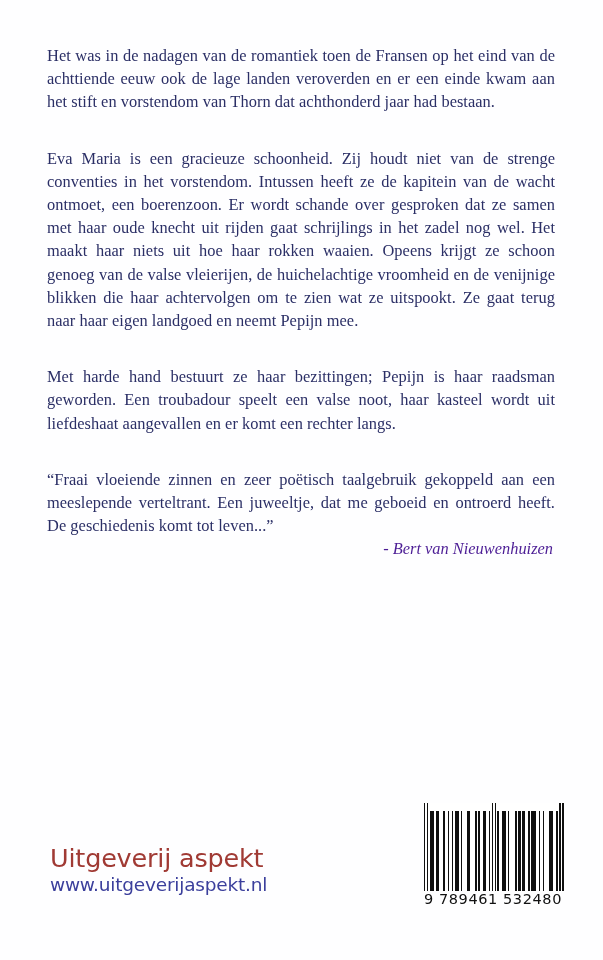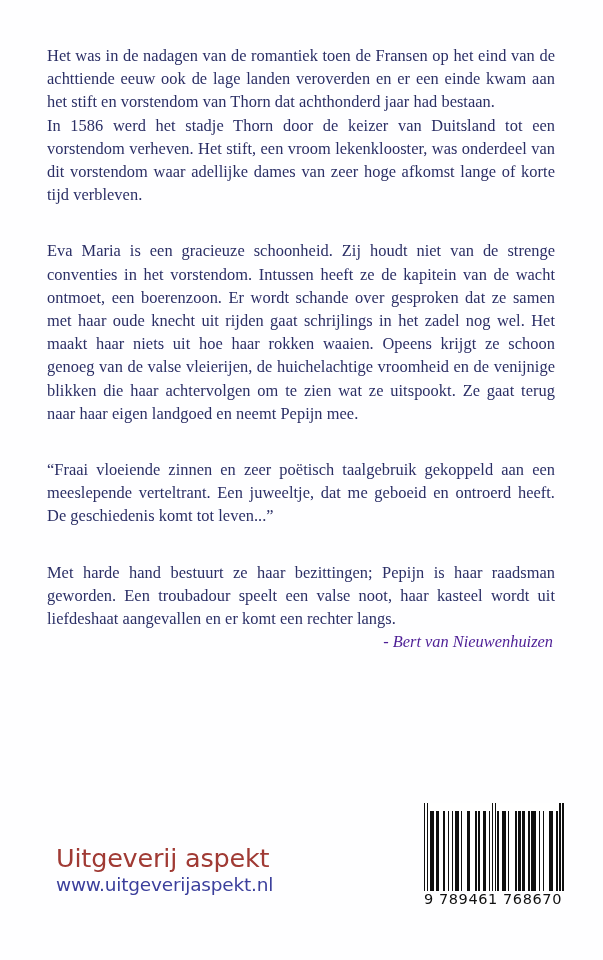--- a/index.html
+++ b/index.html
@@ -49,21 +49,21 @@
     font-size: 16.4px;
     line-height: 23.2px;
     color: #4c1d95;
     font-style: italic;
     text-align: right;
     margin: 0;
     padding-right: 2px;
   }
   .publisher {
     position: absolute;
-    left: 56px;
+    left: 50px;
     top: 843px;
   }
   .publisher-name {
     font-family: "DejaVu Sans", sans-serif;
     font-size: 25.5px;
     line-height: 30px;
     color: #a03a34;
     letter-spacing: -0.2px;
     white-space: nowrap;
   }
@@ -113,24 +113,23 @@
     margin-right: 2px;
   }
 </style>
 </head>
 <body>
 
 <div class="cover">
 
   <div class="blurb">
     <p class="para">Het was in de nadagen van de romantiek toen de Fransen op het eind van de achttiende eeuw ook de lage landen veroverden en er een einde kwam aan het stift en vorstendom van Thorn dat achthonderd jaar had bestaan.</p>
-    <p class="para tight">In 1586 werd het stadje Thorn door de keizer van Duitsland tot een vorstendom verheven. Het stift, een vroom lekenklooster, was onderdeel van dit vorstendom waar adellijke dames van zeer hoge afkomst lange of korte tijd verbleven.</p>
     <p class="para gap">Eva Maria is een gracieuze schoonheid. Zij houdt niet van de strenge conventies in het vorstendom. Intussen heeft ze de kapitein van de wacht ontmoet, een boerenzoon. Er wordt schande over gesproken dat ze samen met haar oude knecht uit rijden gaat schrijlings in het zadel nog wel. Het maakt haar niets uit hoe haar rokken waaien. Opeens krijgt ze schoon genoeg van de valse vleierijen, de huichelachtige vroomheid en de venijnige blikken die haar achtervolgen om te zien wat ze uitspookt. Ze gaat terug naar haar eigen landgoed en neemt Pepijn mee.</p>
+    <p class="para gap">Met harde hand bestuurt ze haar bezittingen; Pepijn is haar raadsman geworden. Een troubadour speelt een valse noot, haar kasteel wordt uit liefdeshaat aangevallen en er komt een rechter langs.</p>
     <p class="para gap">“Fraai vloeiende zinnen en zeer poëtisch taalgebruik gekoppeld aan een meeslepende verteltrant. Een juweeltje, dat me geboeid en ontroerd heeft. De geschiedenis komt tot leven...”</p>
-    <p class="para gap">Met harde hand bestuurt ze haar bezittingen; Pepijn is haar raadsman geworden. Een troubadour speelt een valse noot, haar kasteel wordt uit liefdeshaat aangevallen en er komt een rechter langs.</p>
     <p class="attribution">- Bert van Nieuwenhuizen</p>
   </div>
 
   <div class="publisher">
     <div class="publisher-name">Uitgeverij aspekt</div>
     <div class="publisher-url">www.uitgeverijaspekt.nl</div>
   </div>
 
   <div class="barcode-block">
     <div class="barcode-bars">
@@ -190,17 +189,17 @@
         <span style="width: 2.94737px; height: 88px; background: transparent;"></span>
         <span style="width: 1.47368px; height: 80px; background: rgb(16, 16, 16);"></span>
         <span style="width: 1.47368px; height: 88px; background: transparent;"></span>
         <span style="width: 1.47368px; height: 88px; background: rgb(16, 16, 16);"></span>
         <span style="width: 1.47368px; height: 88px; background: transparent;"></span>
         <span style="width: 1.47368px; height: 88px; background: rgb(16, 16, 16);"></span>
       </div>
     <div class="barcode-digits">
       <span class="d-lead">9</span>
       <span class="d-left">789461</span>
-      <span class="d-right">768670</span>
+      <span class="d-right">532480</span>
     </div>
   </div>
 
 </div>
 
 </body></html>

